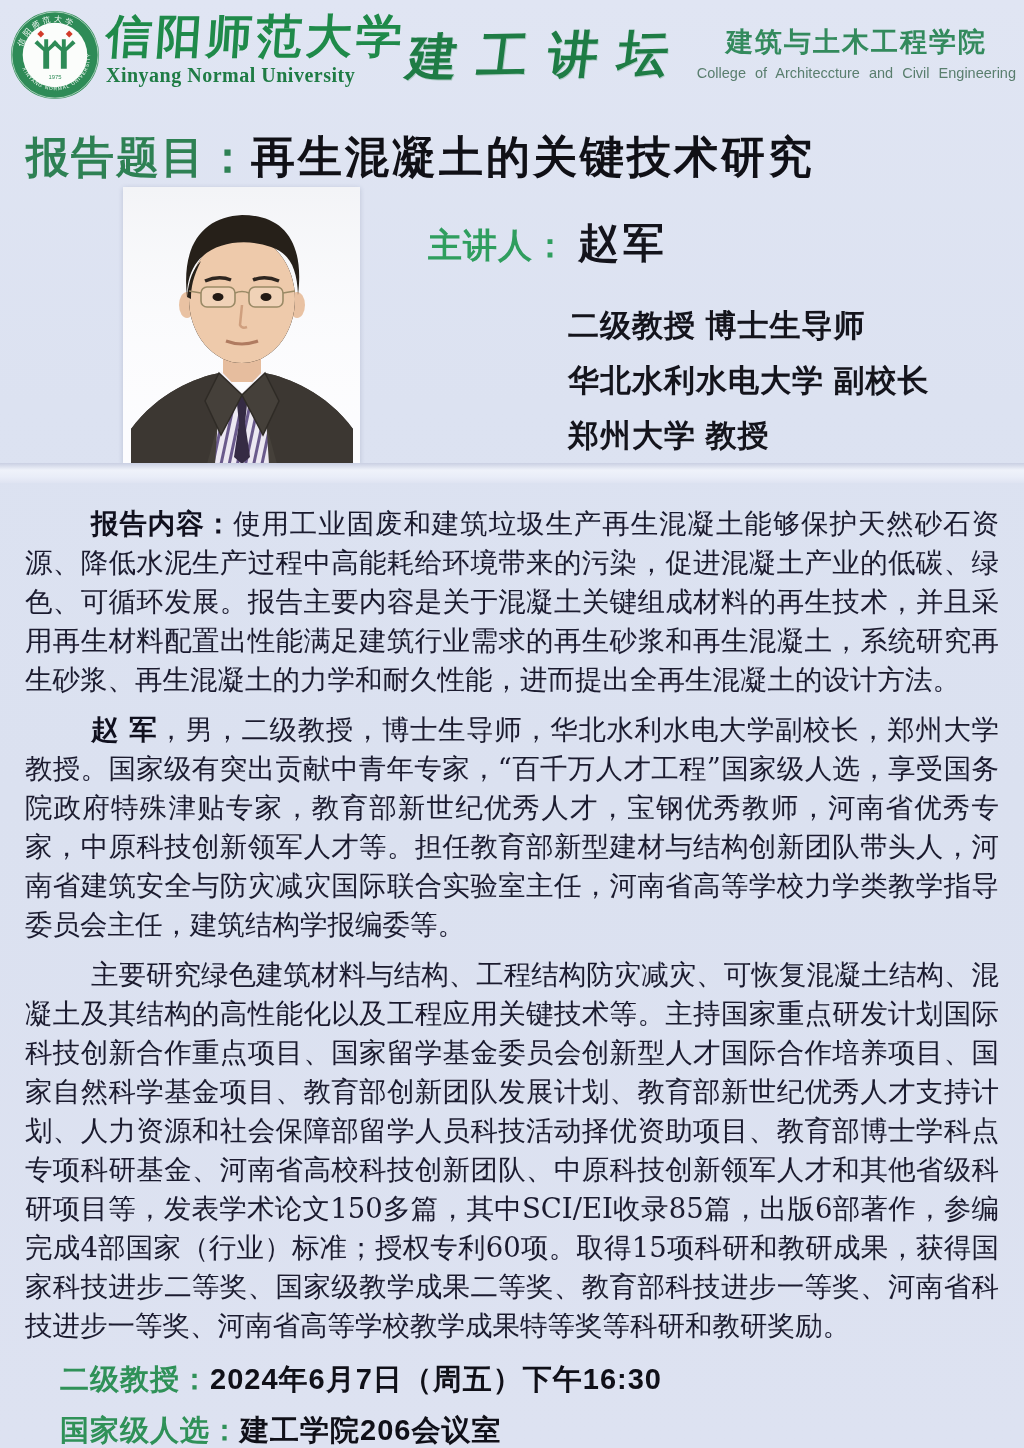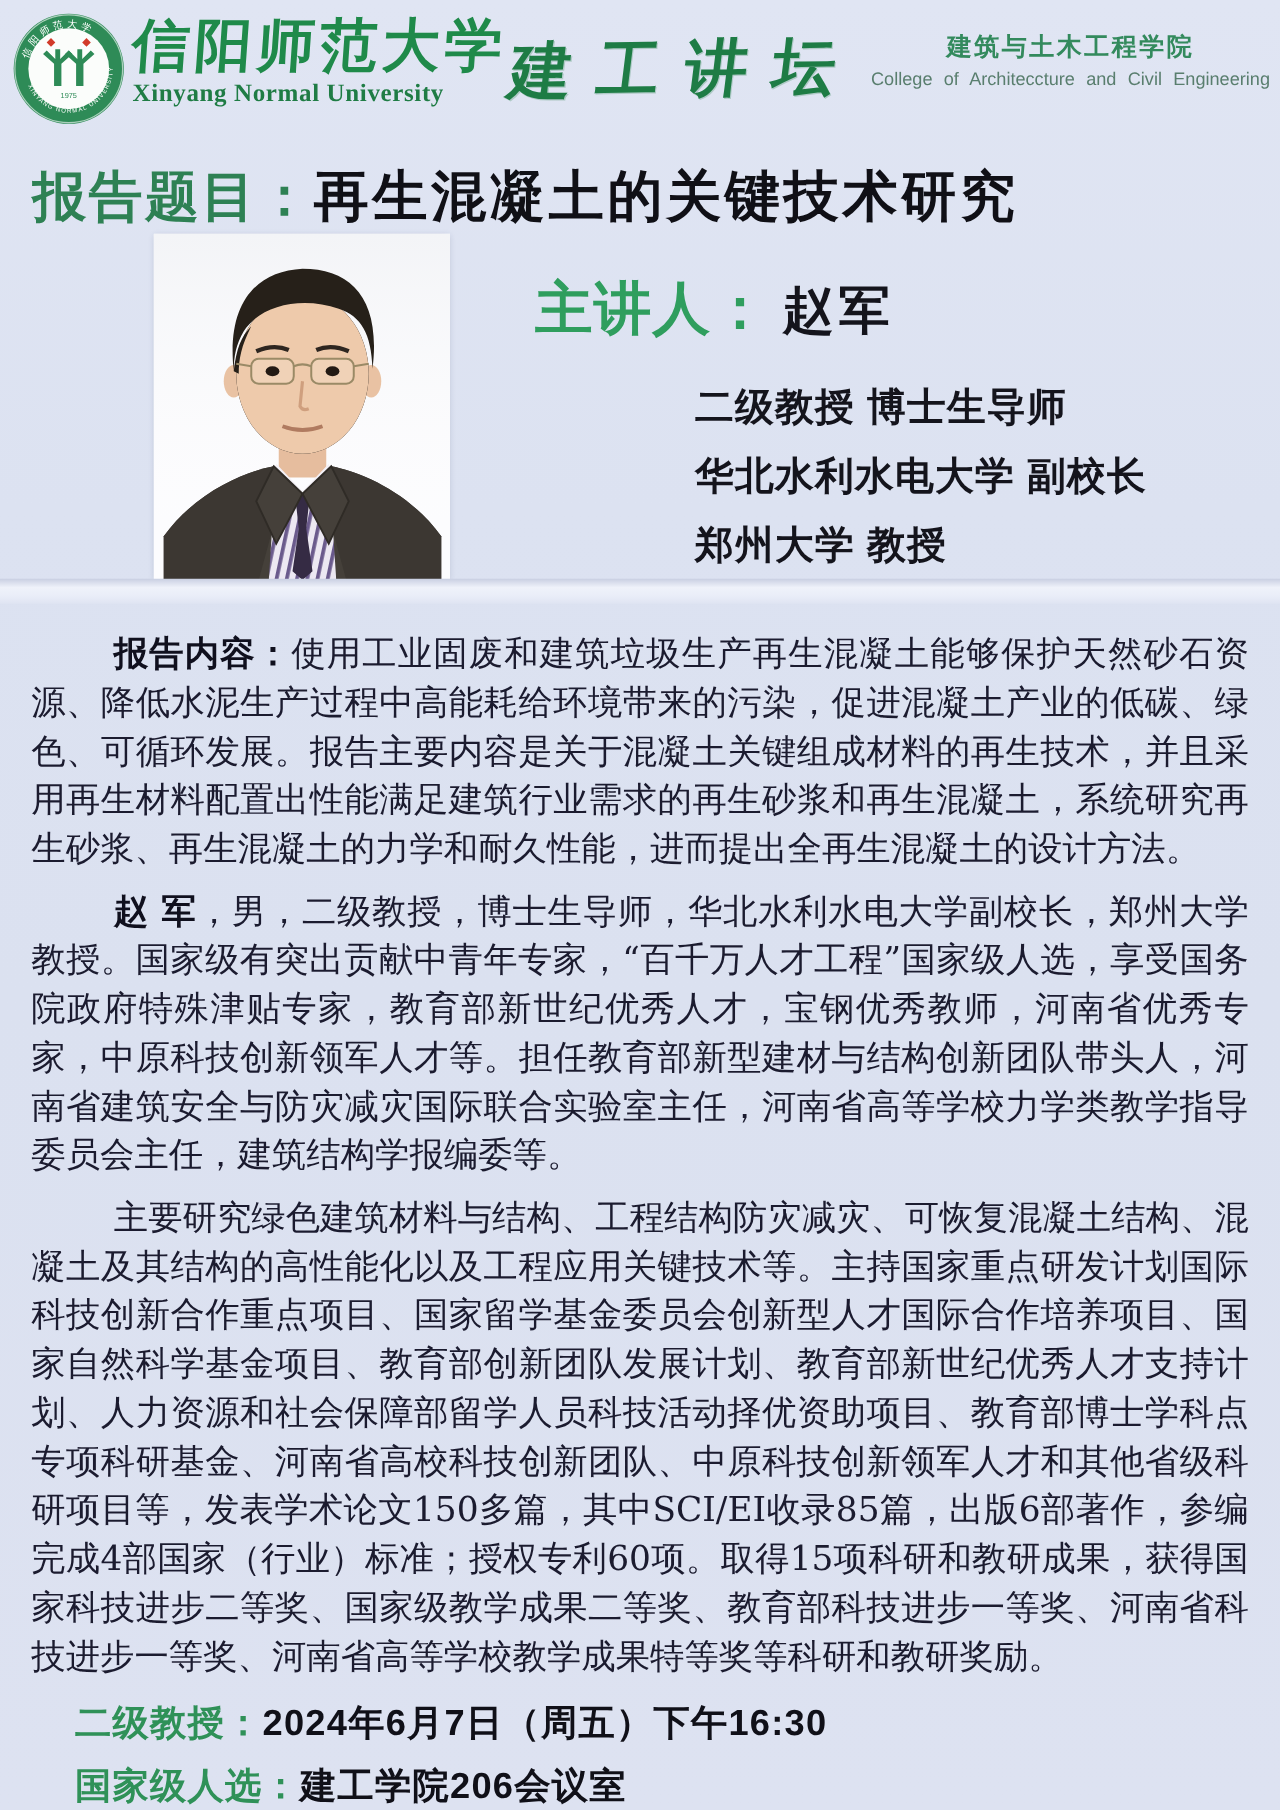--- a/index.html
+++ b/index.html
@@ -28,21 +28,21 @@
     position:absolute;left:408px;top:22px;
     font-family:"DejaVu Serif", serif;
     font-size:50px;font-weight:700;color:#1e7c45;
     letter-spacing:20px;
     transform:skewX(-8deg) rotate(-1deg);
     text-shadow:1px 1px 0 rgba(30,124,69,0.25);
   }
   .college-block{position:absolute;right:8px;top:24px;text-align:center;}
   .college-cn{
     font-family:"Liberation Sans", sans-serif;
-    font-size:20px;font-weight:700;color:#338a5d;letter-spacing:2px;
+    font-size:27px;font-weight:700;color:#338a5d;letter-spacing:2px;
   }
   .college-en{
     font-family:"Liberation Sans", sans-serif;
     font-size:14.5px;color:#597e6e;word-spacing:5px;margin-top:5px;
   }
   
   .title-row{
     position:absolute;left:0;top:128px;width:100%;
     text-align:left;white-space:nowrap;padding-left:26px;
   }
@@ -55,27 +55,27 @@
     font-size:44px;font-weight:800;color:#101016;letter-spacing:3px;
   }
   
   .photo{
     position:absolute;left:123px;top:187px;width:237px;height:277px;
     background:#fcfcfe;box-shadow:0 1px 5px rgba(40,50,90,0.18);
   }
   .speaker-line{position:absolute;left:428px;top:216px;white-space:nowrap;}
   .speaker-label{
     font-family:Liberation Serif, serif;
-    font-size:46px;font-weight:800;color:#2f9e5e;letter-spacing:1px;
+    font-size:34px;font-weight:800;color:#2f9e5e;letter-spacing:1px;
   }
   .speaker-name{
     font-family:"Liberation Sans", sans-serif;
     font-size:41px;font-weight:800;color:#14141c;letter-spacing:4px;margin-left:10px;text-align:center;
   }
-  .speaker-titles{position:absolute;left:556px;top:298px;}
+  .speaker-titles{position:absolute;left:568px;top:298px;}
   .speaker-title-line{
     font-family:"Liberation Sans", sans-serif;
     font-size:31px;font-weight:700;color:#14141c;
     line-height:55px;letter-spacing:1px;white-space:nowrap;
   }
   
   .divider{
     position:absolute;left:0;top:463px;width:100%;height:20px;
     background:linear-gradient(180deg,#c9cfe2 0%,#eff2fa 35%,#e9edf8 70%,#dfe4f2 100%);
   }

